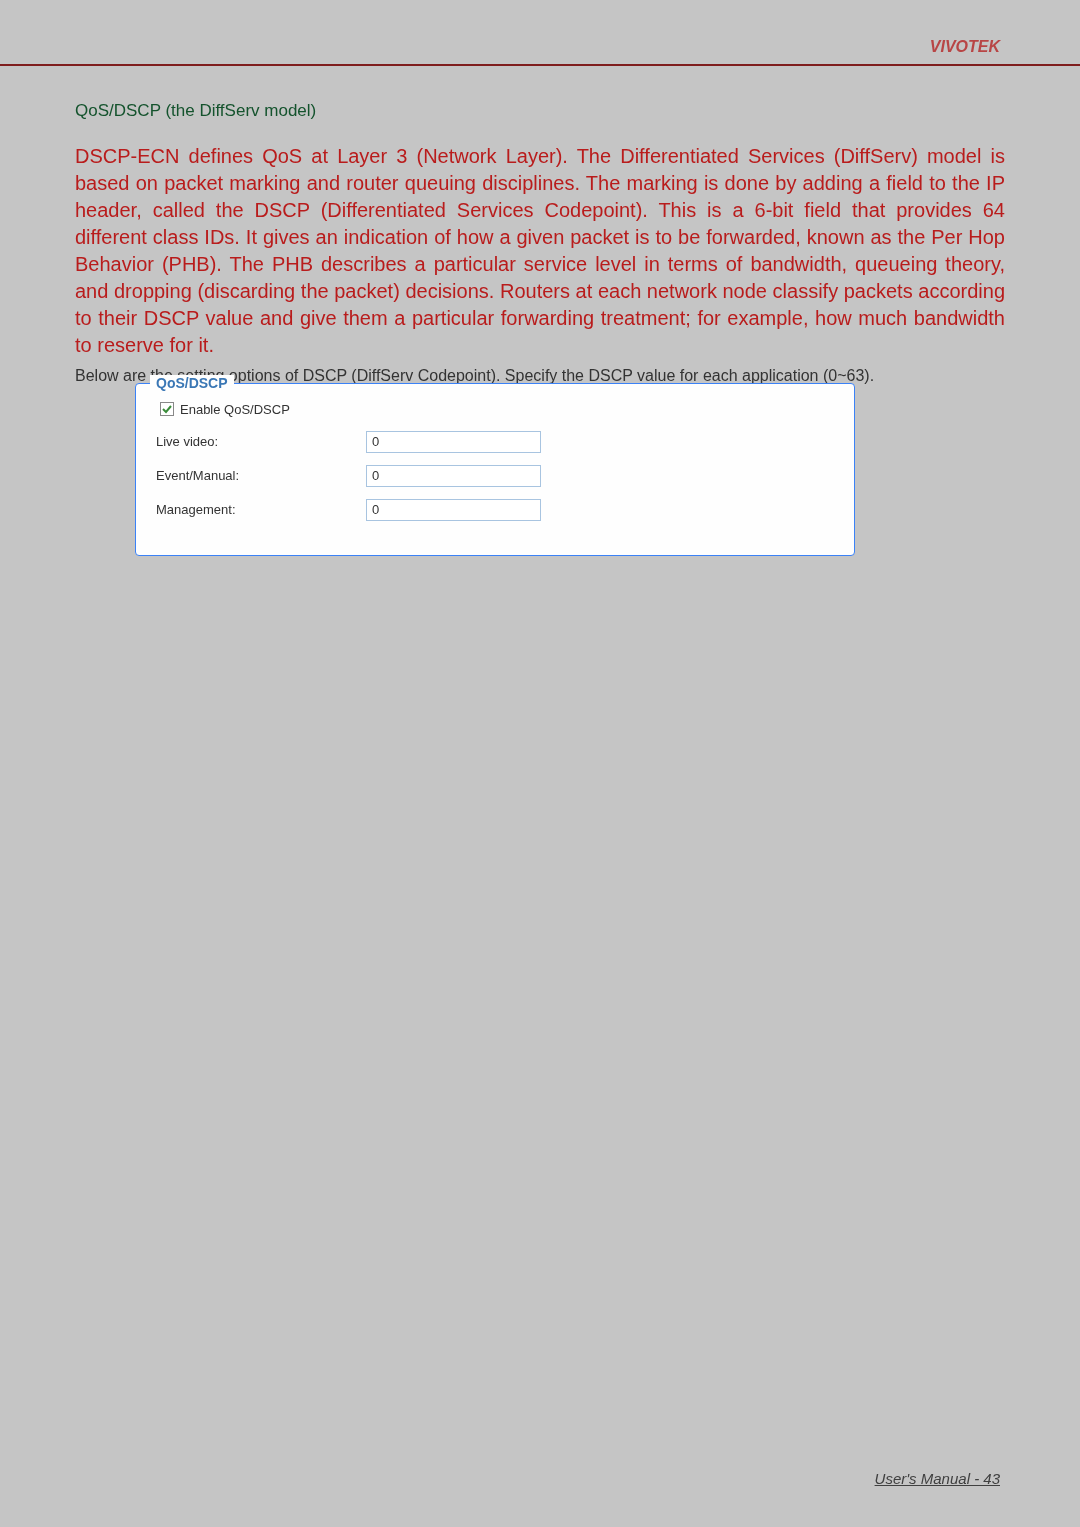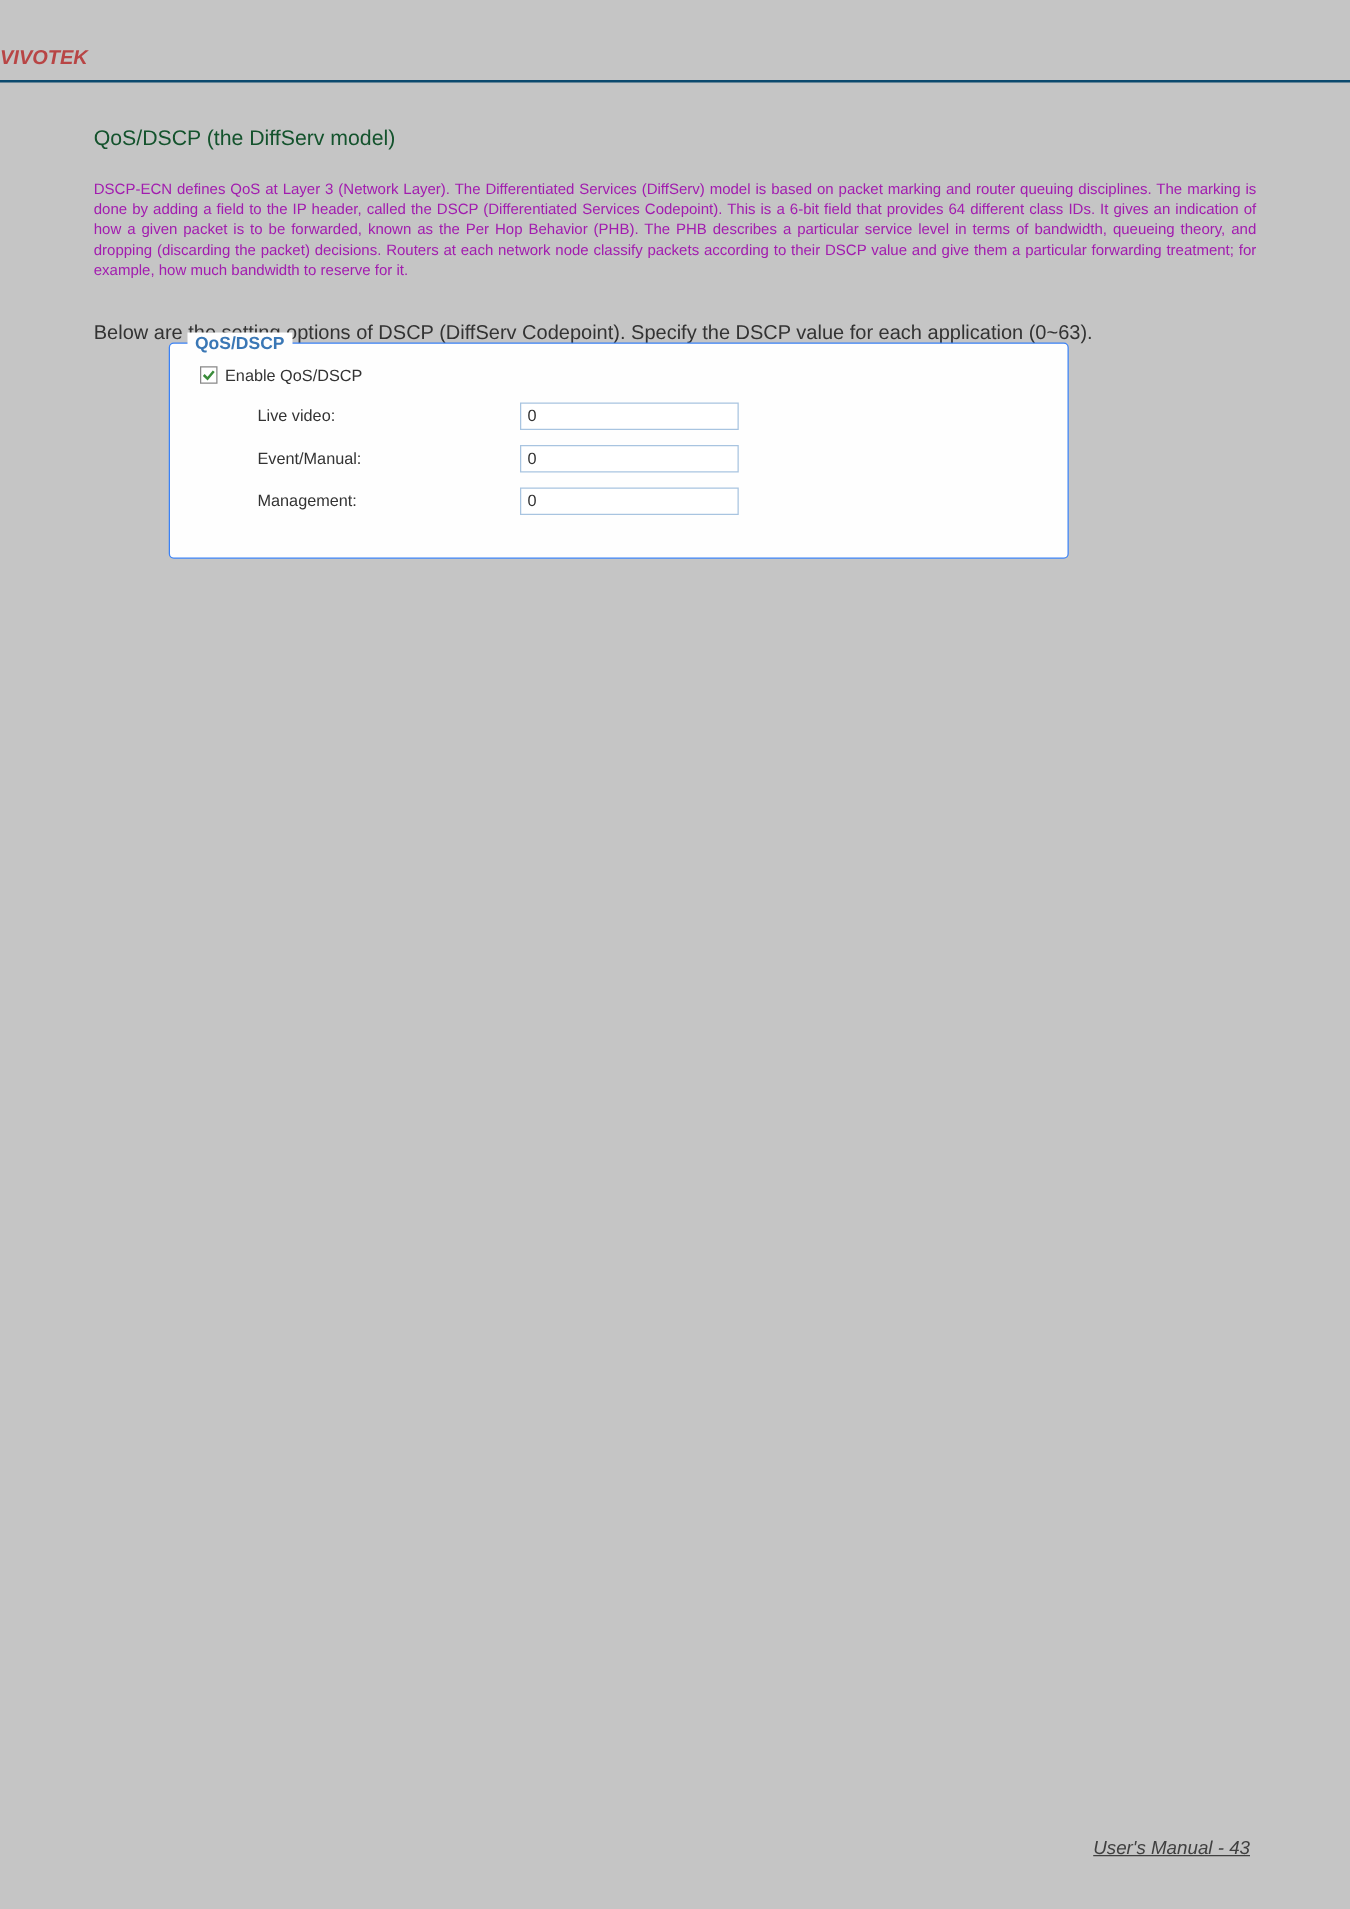--- a/index.html
+++ b/index.html
@@ -16,43 +16,43 @@
     }
     .page {
       background: #c5c5c5;
       width: 100%;
       height: 100%;
       padding-top: 30px;
     }
     .header-bar {
       background: #c5c5c5;
       padding: 8px 80px 8px 0;
-      text-align: left;
-      border-bottom: 2px solid #0c4a6e;
+      text-align: right;
+      border-bottom: 2px solid #7f1d1d;
     }
     .header-title {
       color: #b84545;
       font-style: italic;
       font-weight: bold;
       font-size: 16px;
     }
     .content {
       padding: 35px 75px 20px 75px;
     }
     .section-title {
       color: #14532d;
       font-size: 17px;
       margin-bottom: 22px;
     }
     .body-text {
-      color: #a21caf;
-      font-size: 12px;
+      color: #b91c1c;
+      font-size: 20px;
       line-height: 1.35;
       text-align: justify;
-      margin-bottom: 32px;
+      margin-bottom: 6px;
     }
     .body-text2 {
       color: #333;
       font-size: 16px;
       line-height: 1.35;
       text-align: justify;
     }
     .settings-container {
       margin-left: 60px;
       margin-top: -4px;
@@ -100,21 +100,20 @@
       color: #333;
     }
     .form-row {
       display: flex;
       align-items: center;
       margin-bottom: 12px;
     }
     .form-label {
       font-size: 13px;
       color: #333;
-      margin-left: 50px;
       width: 210px;
     }
     .form-input {
       border: 1px solid #a8c4e0;
       background: #fff;
       font-size: 13px;
       color: #333;
       padding: 3px 5px;
       width: 175px;
       height: 22px;

